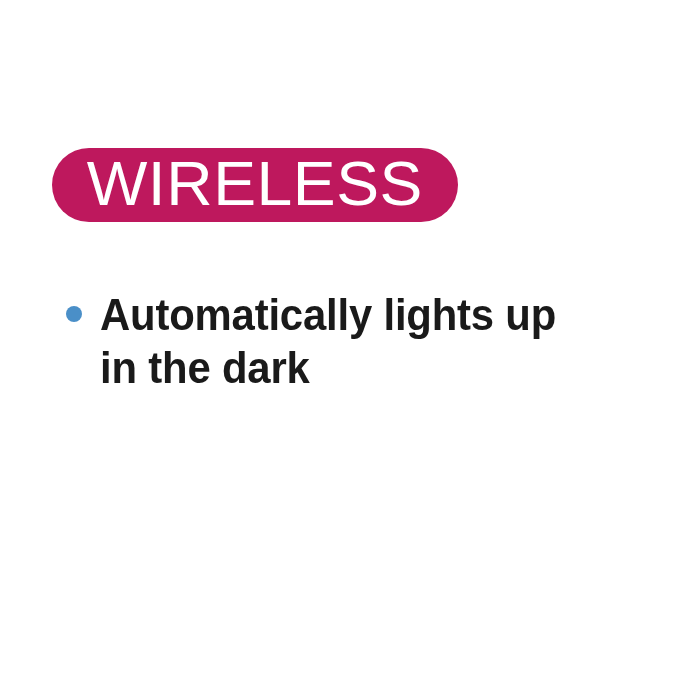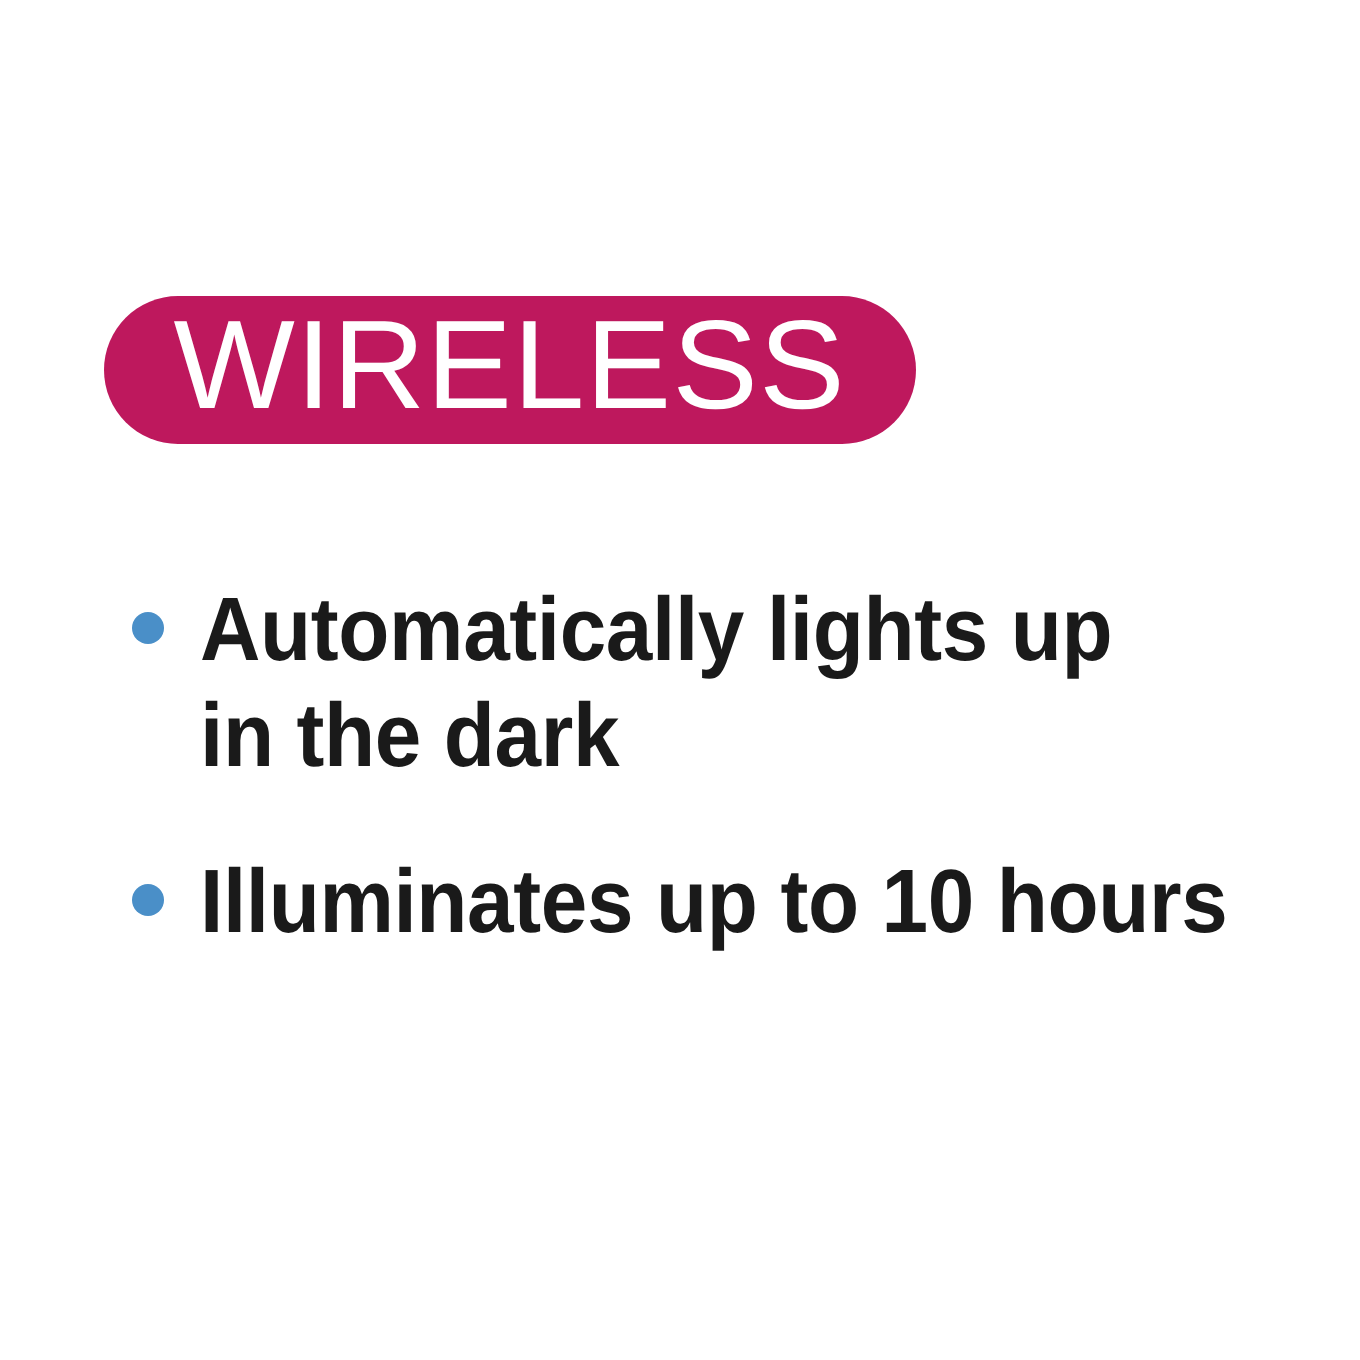--- a/index.html
+++ b/index.html
@@ -103,21 +103,17 @@
   </div>
 
   <ul class="feature-list">
 
     <li class="feature-item">
       <span class="feature-bullet"></span>
       <span class="feature-text">Automatically lights up
 in the dark</span>
     </li>
 
-    <li class="feature-item">
-      <span class="feature-bullet"></span>
-      <span class="feature-text">Illuminates up to 10 hours</span>
-    </li>
 
 
   </ul>
 
 </div>
 
 </body></html>

